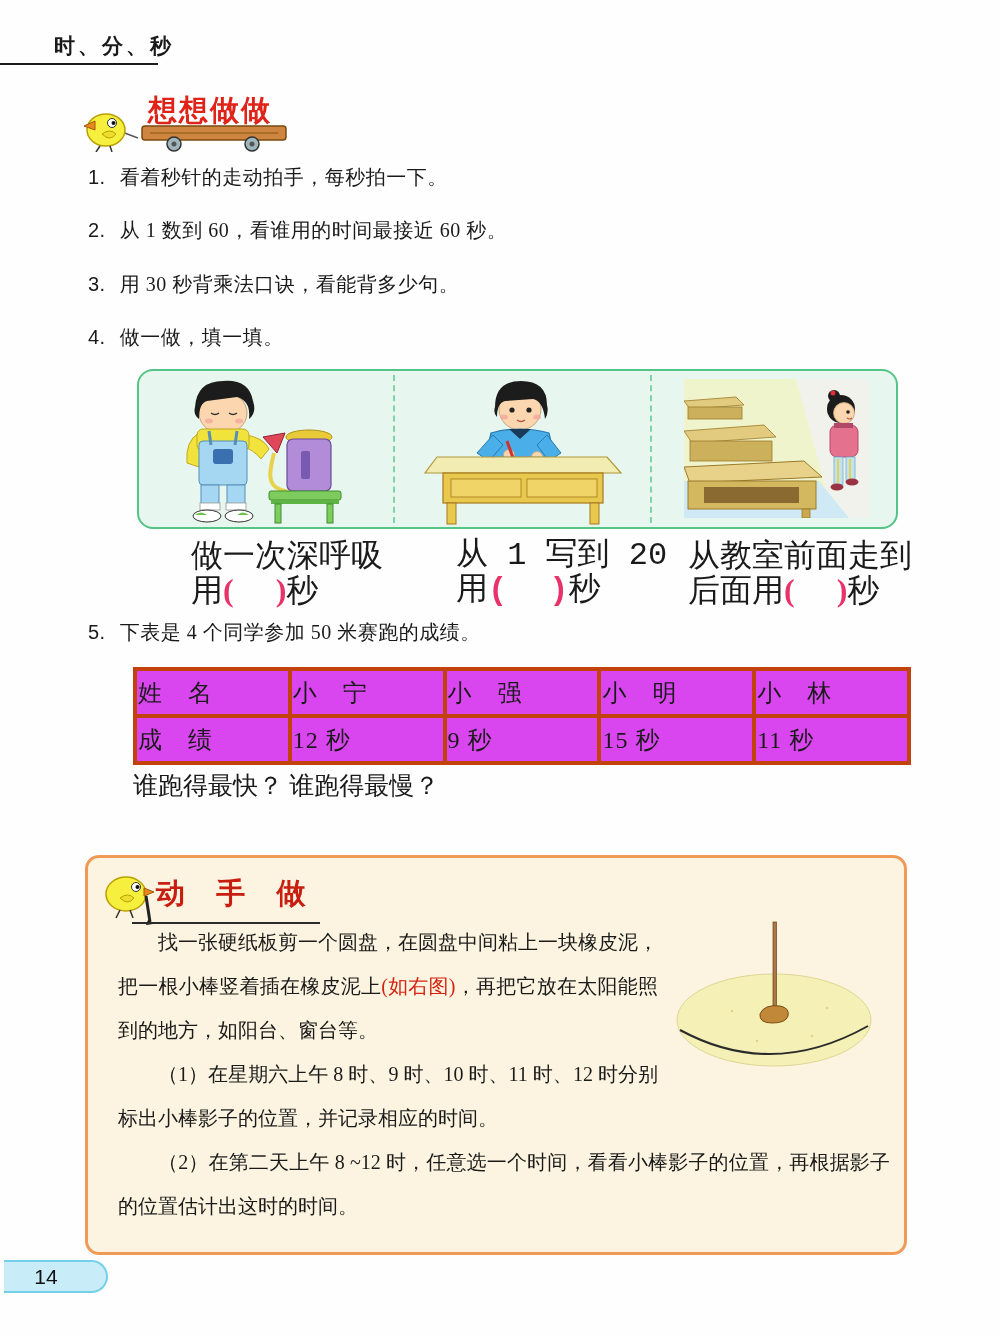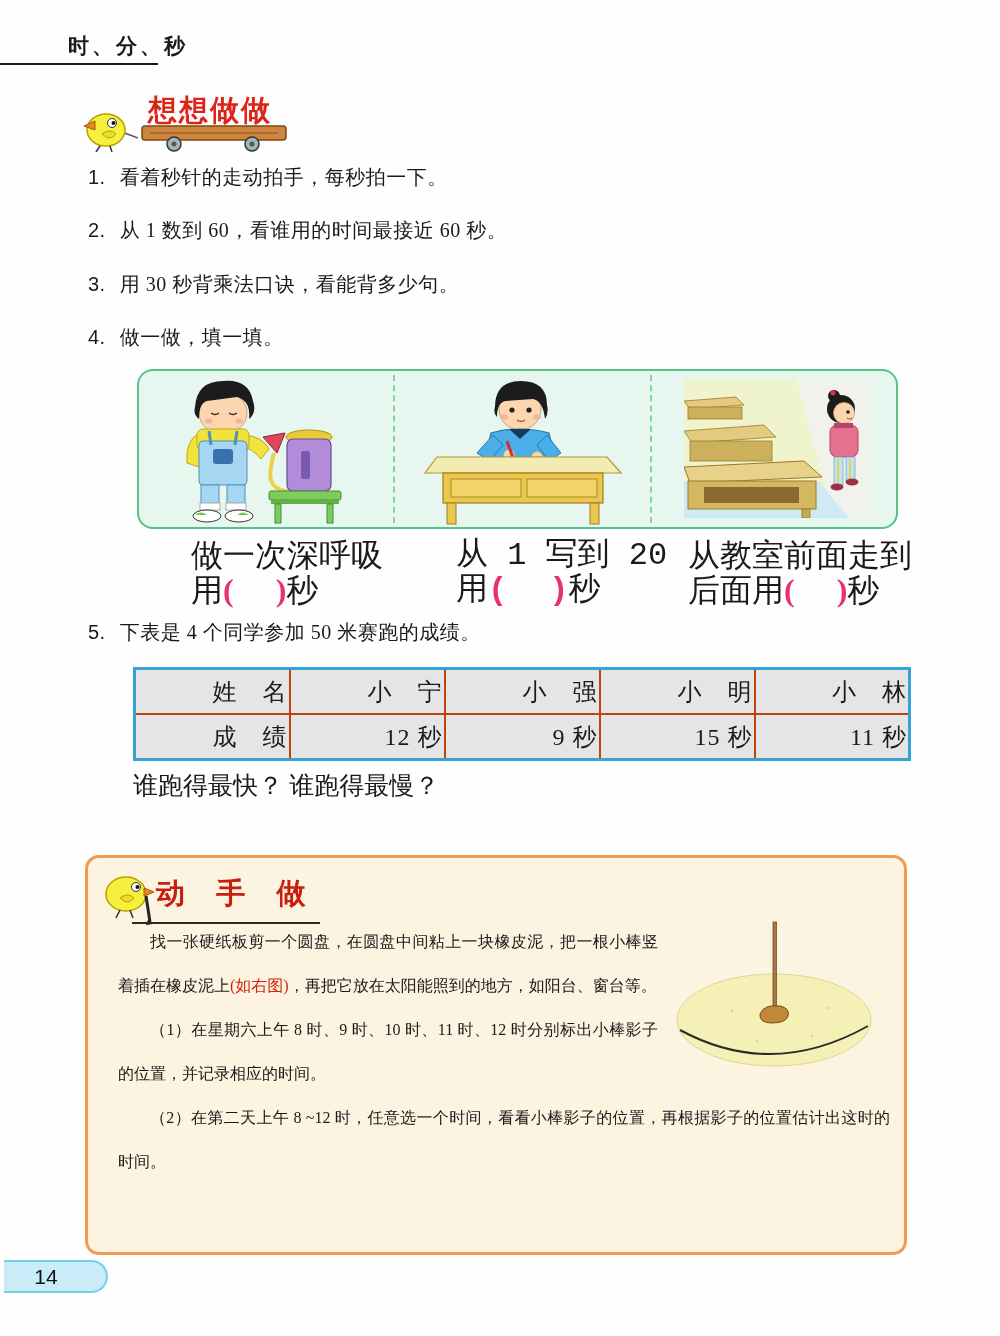--- a/index.html
+++ b/index.html
@@ -1,20 +1,20 @@
 <!DOCTYPE html>
 <html><head>
 <meta charset="utf-8">
 <style>
   html,body{margin:0;padding:0;background:#ffffff;}
   .page{position:relative;width:1000px;height:1336px;background:#fefefe;overflow:hidden;
         font-family:"Liberation Serif",serif;color:#1a1a1a;}
 
   
-  .hdr-title{position:absolute;left:68px;top:32px;font-size:21px;font-weight:bold;letter-spacing:3px;}
+  .hdr-title{position:absolute;left:54px;top:32px;font-size:21px;font-weight:bold;letter-spacing:3px;}
   .hdr-rule{position:absolute;left:0;top:63px;width:158px;height:2px;background:#1b1b1b;}
 
   
   .td-header{position:absolute;left:82px;top:94px;width:240px;height:60px;}
   .td-header .chick{position:absolute;left:0;top:6px;}
   .td-header .cart{position:absolute;left:58px;top:30px;}
   .td-title{position:absolute;left:66px;top:-3px;font-size:29px;font-weight:bold;color:#e02318;letter-spacing:2px;}
 
   .item{position:absolute;left:88px;font-size:20px;letter-spacing:0.5px;white-space:nowrap;}
   .item .num{display:inline-block;margin-right:14px;font-family:"Liberation Sans",sans-serif;}
@@ -30,31 +30,31 @@
 
   
   .caption{position:absolute;top:538px;font-size:32px;line-height:35px;margin-left:16px;}
   .caption .paren{color:#e8336a;font-weight:bold;}
   .caption .gap{display:inline-block;width:42px;}
   .cap1{left:175px;} .cap2{left:440px;font-family:Liberation Mono, monospace;} .cap3{left:672px;}
 
   
   .race-table{position:absolute;left:133px;top:667px;width:778px;border-collapse:collapse;
               table-layout:fixed;border:3px solid #35a3d7;}
-  .race-table td{border:2px solid #c2410c;background:#e5e5e5;height:41px;text-align:right;
+  .race-table td{border:4px solid #c2410c;background:#d946ef;height:41px;text-align:left;
                  font-size:24px;letter-spacing:1px;}
   .question{position:absolute;left:133px;top:769px;font-size:25px;}
 
   
   .ho-box{position:absolute;left:85px;top:832px;width:822px;height:400px;box-sizing:border-box;
           border:3px solid #ef9a55;border-radius:14px;background:#fcf4e0;margin-top:23px;}
   .ho-chick{position:absolute;left:12px;top:8px;}
   .ho-title{position:absolute;left:68px;top:16px;font-size:29px;font-weight:bold;color:#c81e10;letter-spacing:12px;}
   .ho-rule{position:absolute;left:44px;top:64px;width:188px;border-bottom:2px solid #2b2b2b;}
-  .ho-content{position:absolute;left:30px;right:14px;top:62px;font-size:16px;line-height:44px;text-align:justify;}
+  .ho-content{position:absolute;left:30px;right:14px;top:62px;font-size:20px;line-height:44px;text-align:justify;}
   .ho-content p{margin:0;text-indent:2em;}
   .ho-disc{float:right;margin:-4px 0 6px 14px;}
   .red-inline{color:#d42414;}
 
   
   .page-pill{position:absolute;left:4px;top:1260px;width:104px;height:33px;box-sizing:border-box;
              background:#c9edf8;border:2px solid #74cfe8;border-left:none;border-radius:0 17px 17px 0;
              font-family:"Liberation Sans",sans-serif;font-size:21px;color:#111;
              display:flex;align-items:center;justify-content:center;padding-right:18px;}
 </style>

